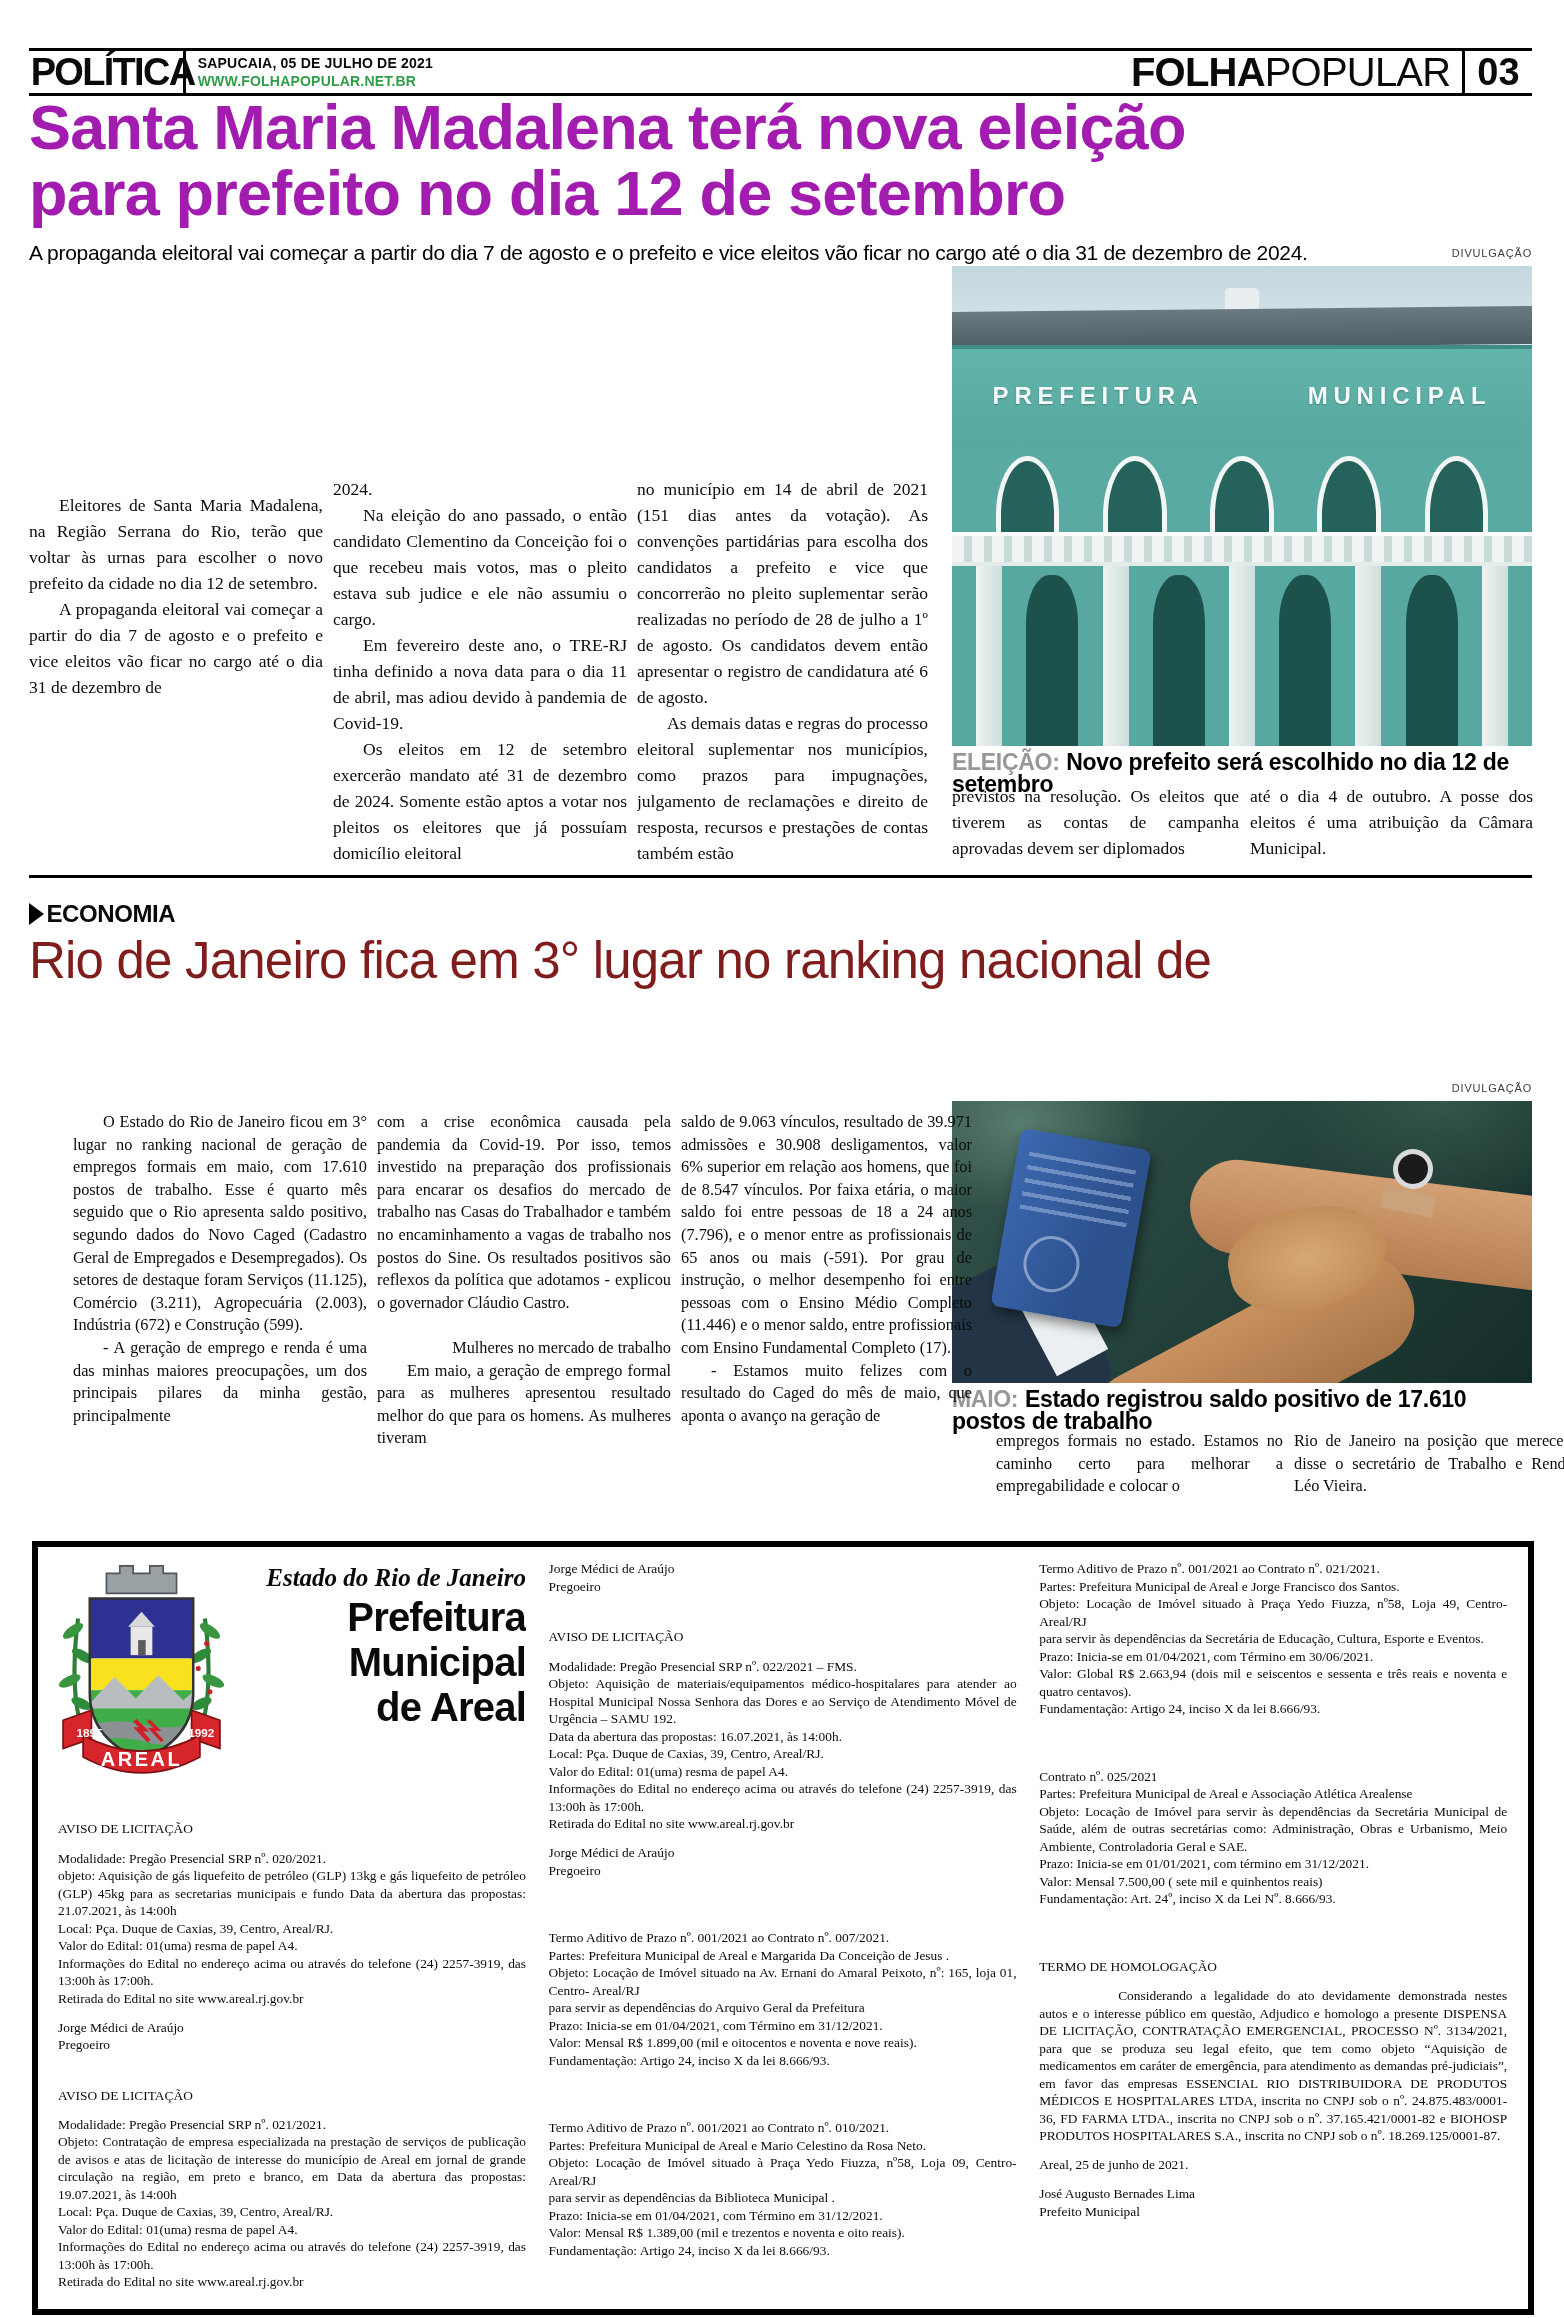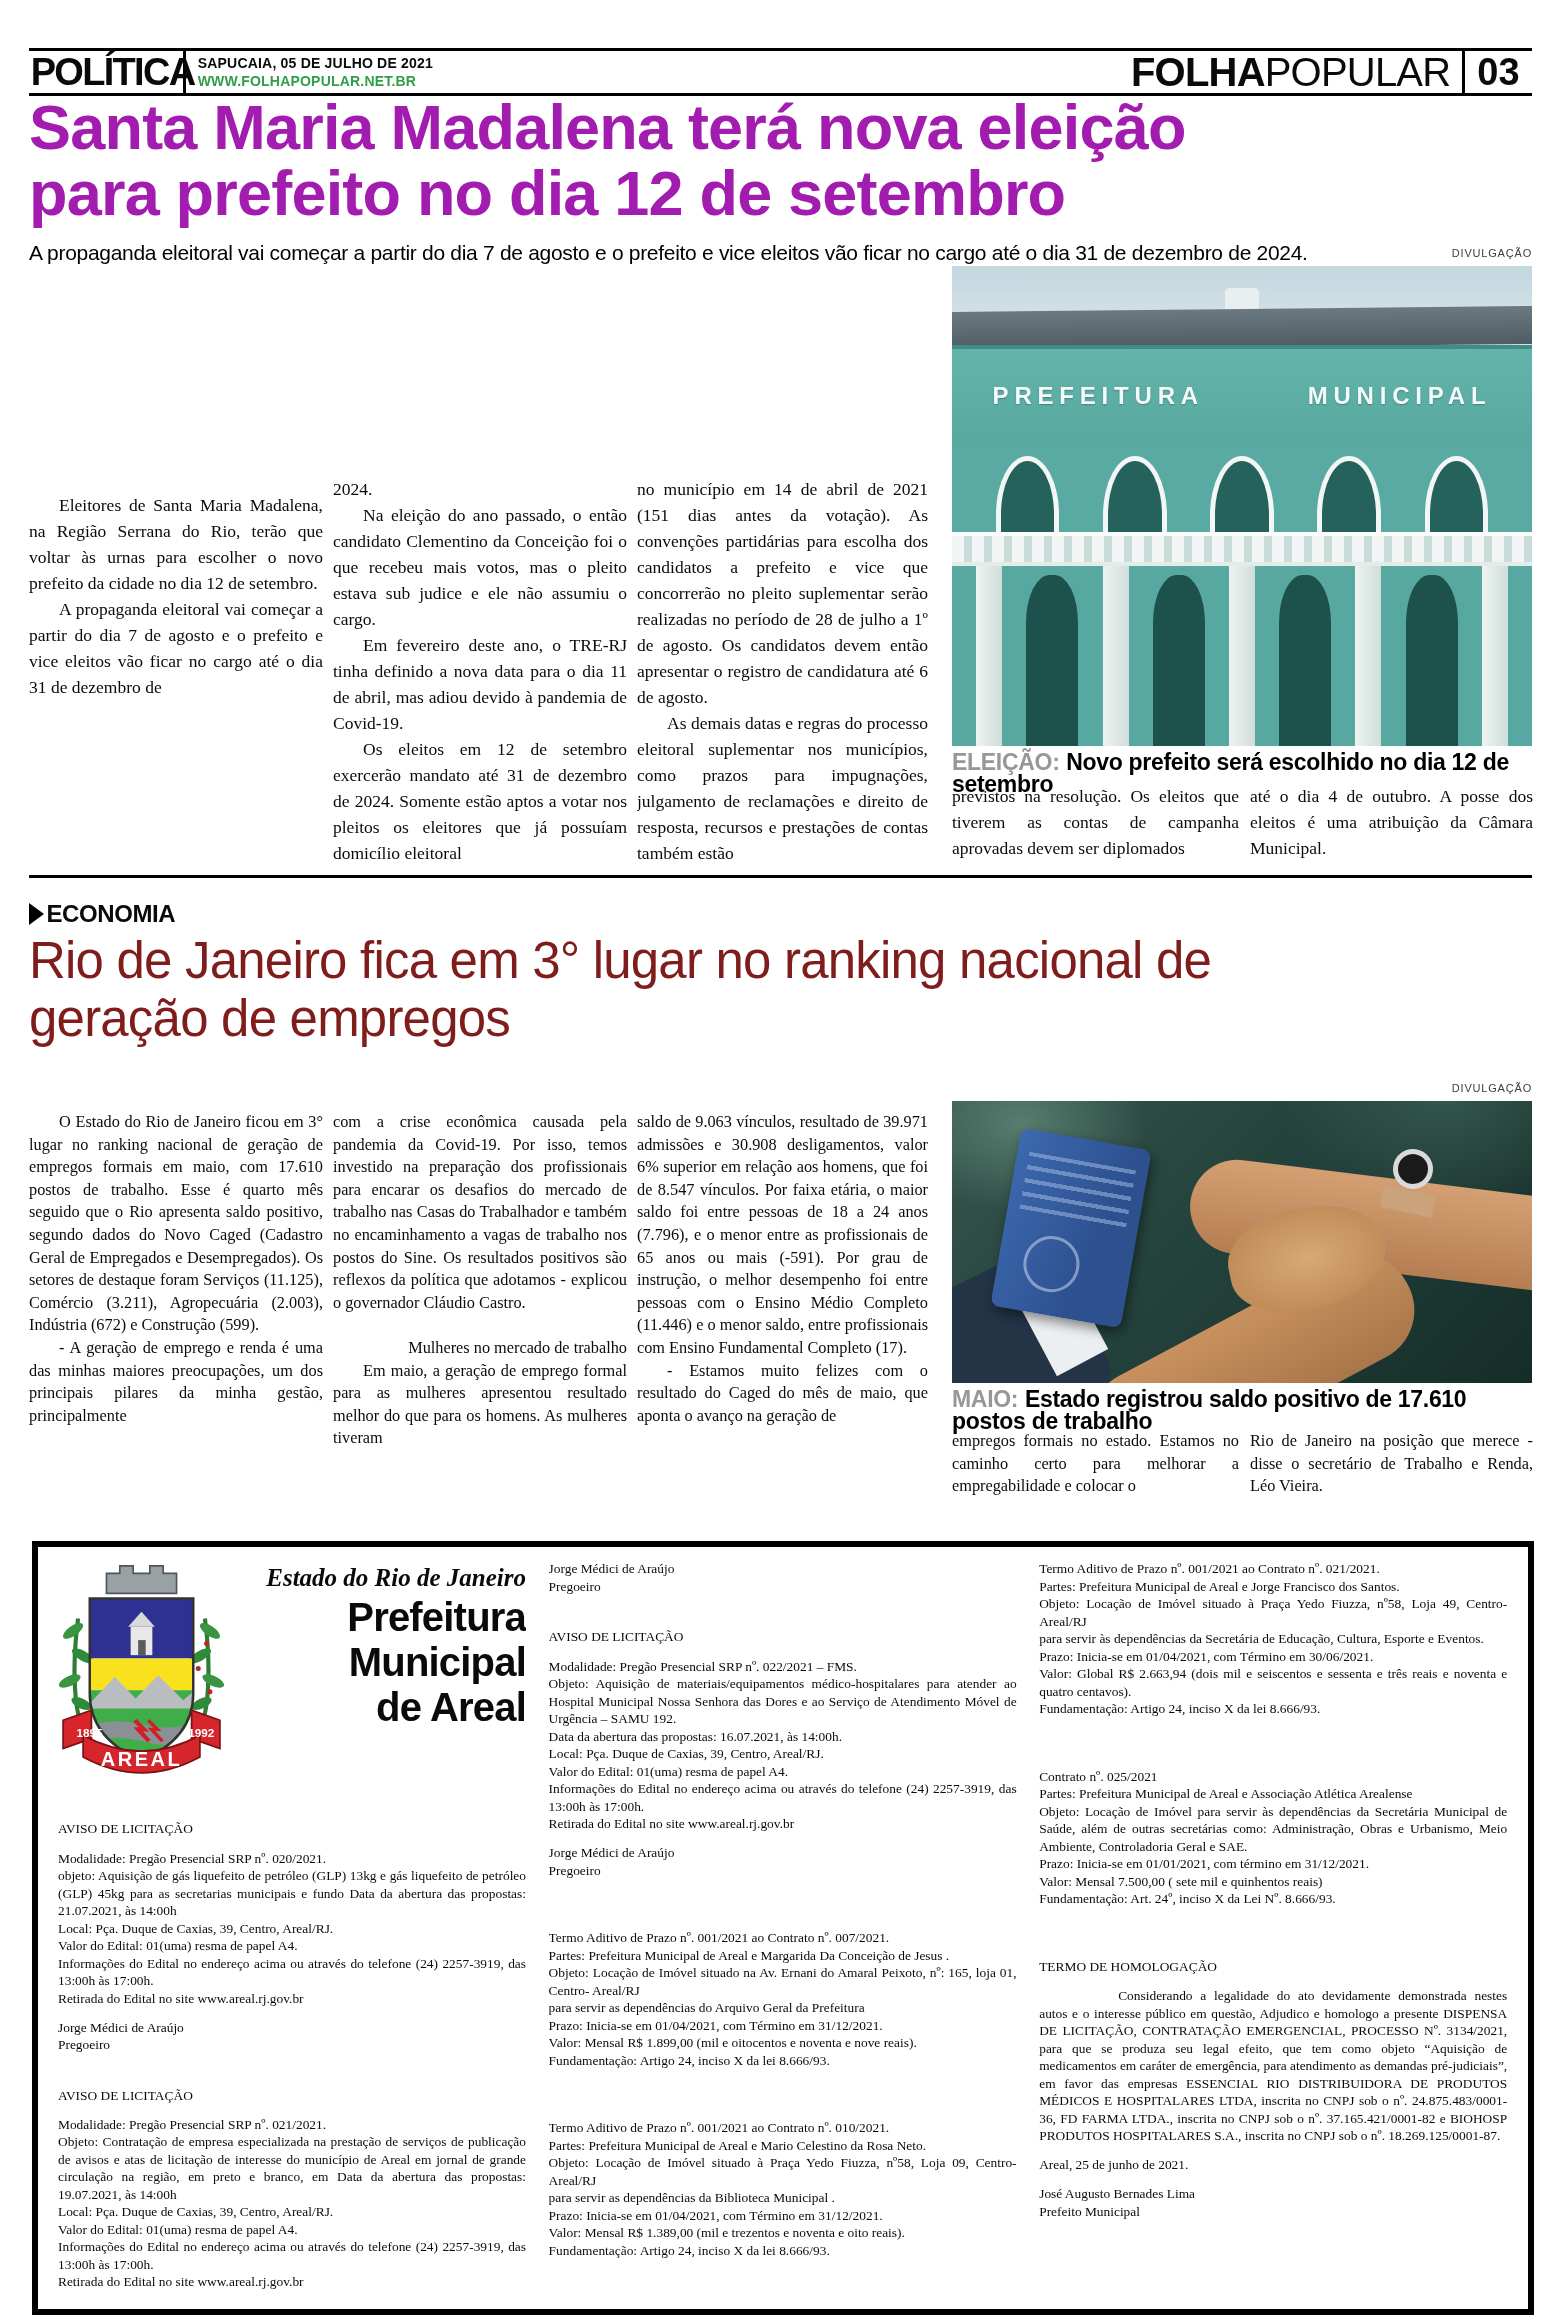--- a/index.html
+++ b/index.html
@@ -67,21 +67,21 @@
   }
 
   
   .bodycol { position:absolute; text-align:justify; overflow:hidden; }
   .bodycol p { margin:0; }
   .bodycol p.ind { text-indent:30px; }
   .bodycol p.sub {
     font-weight:normal; text-align:right; margin-top:22.6px;
   }
   .s1 .bodycol, .s1sub .bodycol { font-size:17.5px; line-height:26px; }
-  .s2 .bodycol, .s2sub .bodycol { font-size:16.3px; line-height:22.6px; }
+  .s2 .bodycol, .s2sub .bodycol { font-size:16.3px; line-height:22.6px;margin-left:44px; }
 
   .s1c1 { left:29px;  top:492px; width:294px; height:401px; }
   .s1c2 { left:333px; top:476px; width:294px; height:401px; }
   .s1c3 { left:637px; top:476px; width:291px; height:401px; }
   .s1c4 { left:952px; top:783px; width:287px; height:84px; }
   .s1c5 { left:1250px; top:783px; width:283px; height:84px; }
   .s2c1 { left:29px;  top:1111px; width:294px; height:409px; }
   .s2c2 { left:333px; top:1111px; width:294px; height:409px; }
   .s2c3 { left:637px; top:1111px; width:291px; height:409px; }
   .s2c4 { left:952px; top:1430px; width:287px; height:79px; }
@@ -262,21 +262,20 @@
   </div>
 
   <div class="rule"></div>
 
   <div class="kicker">
     <span class="tri"></span>
     <span>ECONOMIA</span>
   </div>
   <div class="h2">
     <div>Rio de Janeiro fica em 3° lugar no ranking nacional de</div>
-      <div>geração de empregos</div>
   </div>
   <div class="credit credit2">DIVULGAÇÃO</div>
 
   <div class="photo2">
     <div class="sleeve"></div>
     <div class="cuff"></div>
     <div class="armR"></div>
     <div class="armL"></div>
     <div class="booklet"></div>
     <div class="hands"></div>

